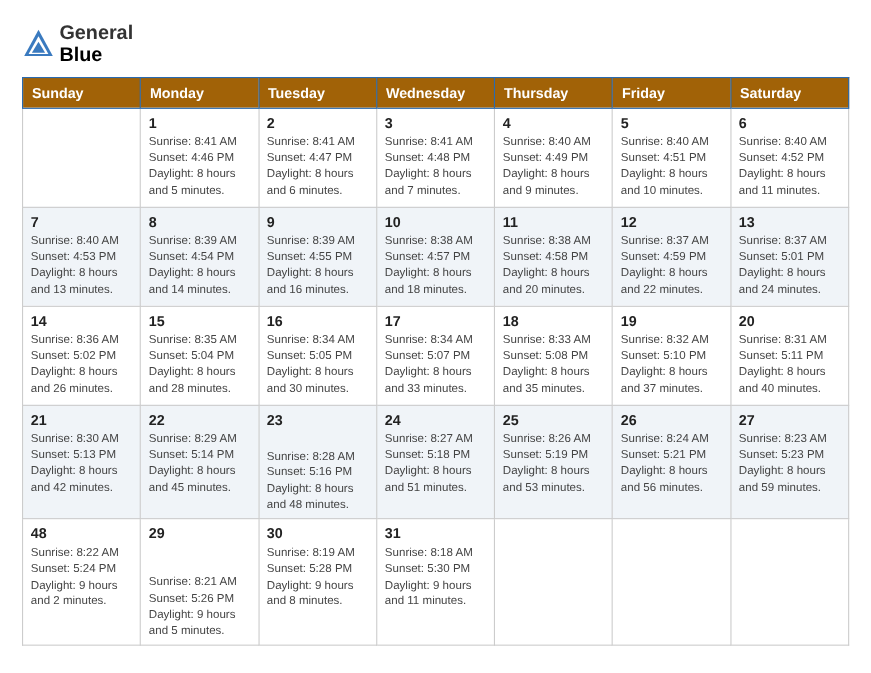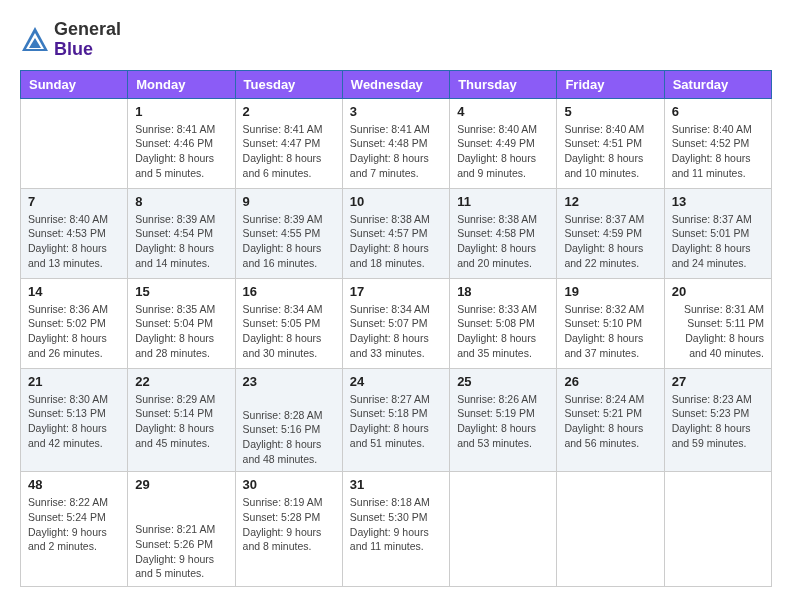--- a/index.html
+++ b/index.html
@@ -28,21 +28,21 @@
       line-height: 1.1;
     }
     .logo-general {
       font-size: 18px;
       font-weight: bold;
       color: #333;
     }
     .logo-blue {
       font-size: 18px;
       font-weight: bold;
-      color: #4c1d95;
+      color: #000000;
     }
     .logo-icon {
       width: 30px;
       height: 30px;
     }
     .title-block {
       text-align: right;
     }
     .month-title {
       font-size: 36px;
@@ -51,21 +51,21 @@
     }
     .location {
       font-size: 14px;
       color: #555;
     }
     table {
       width: 100%;
       border-collapse: collapse;
     }
     thead tr {
-      background: #8b5cf6;
+      background: #a16207;
       color: #fff;
     }
     thead th {
       padding: 6px 8px;
       text-align: left;
       font-size: 13px;
       font-weight: bold;
       border: 1px solid #2a6aaf;
     }
     tbody tr {
@@ -262,21 +262,21 @@
         </td>
         <td>
           <span class="day-num">19</span>
           <div class="cell-content" style="white-space: pre-line;">Sunrise: 8:32 AM
 Sunset: 5:10 PM
 Daylight: 8 hours
 and 37 minutes.</div>
         </td>
         <td>
           <span class="day-num">20</span>
-          <div class="cell-content" style="white-space: pre-line; text-align: right;">Sunrise: 8:31 AM
+          <div class="cell-content" style="white-space: pre-line;">Sunrise: 8:31 AM
 Sunset: 5:11 PM
 Daylight: 8 hours
 and 40 minutes.</div>
         </td>
       </tr>
       <tr>
         <td>
           <span class="day-num">21</span>
           <div class="cell-content" style="white-space: pre-line;">Sunrise: 8:30 AM
 Sunset: 5:13 PM

